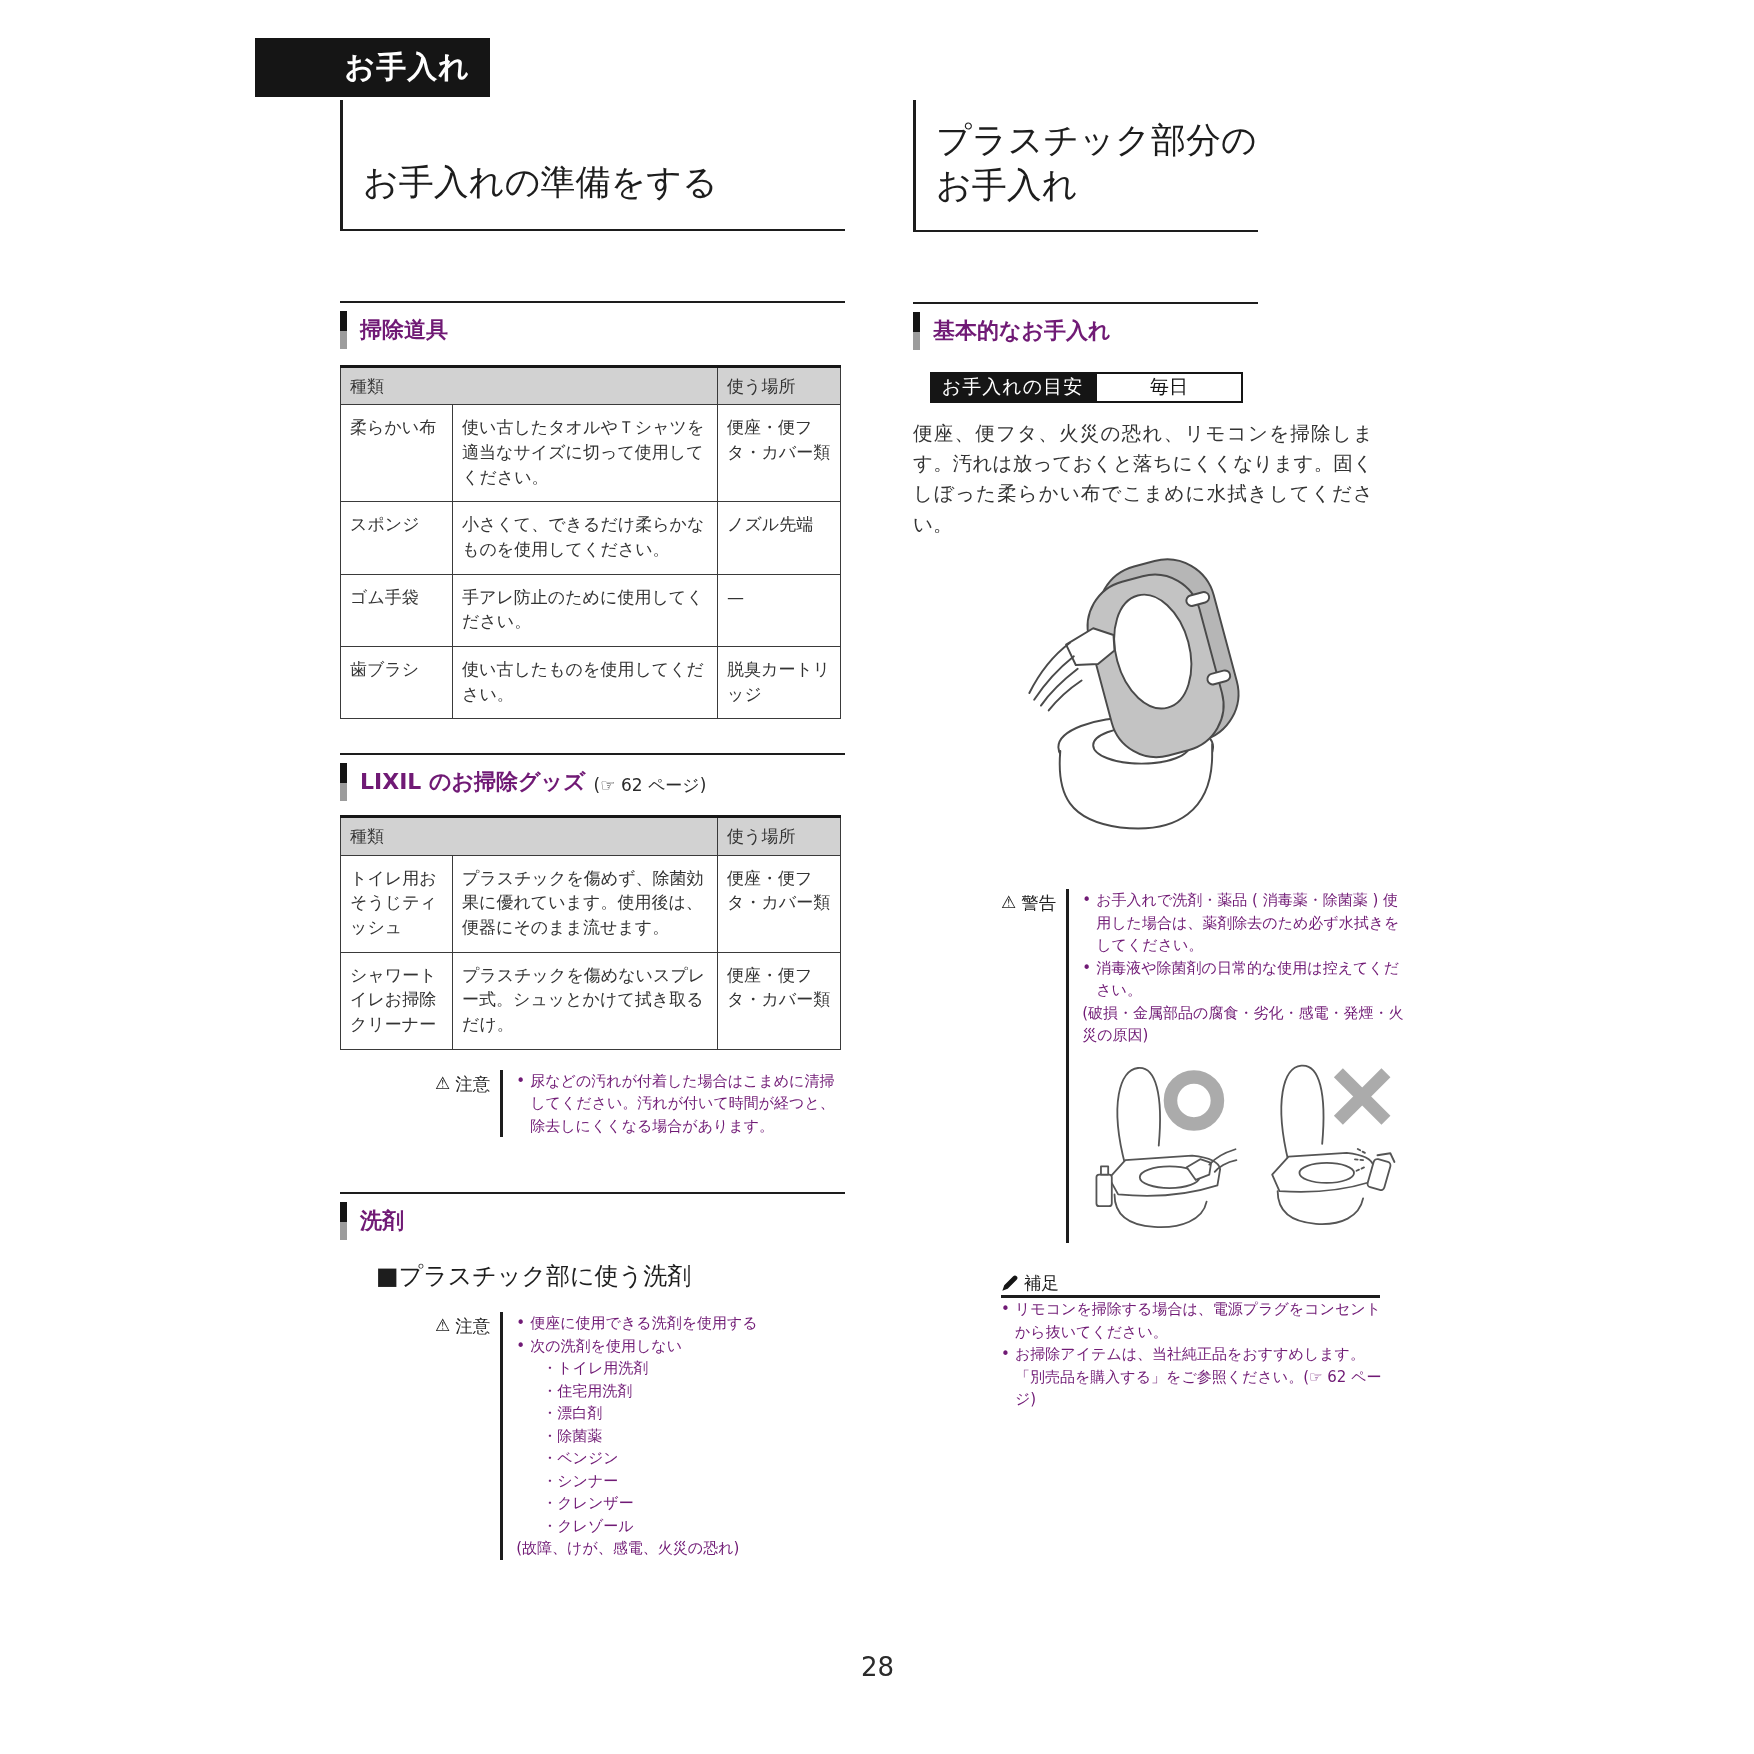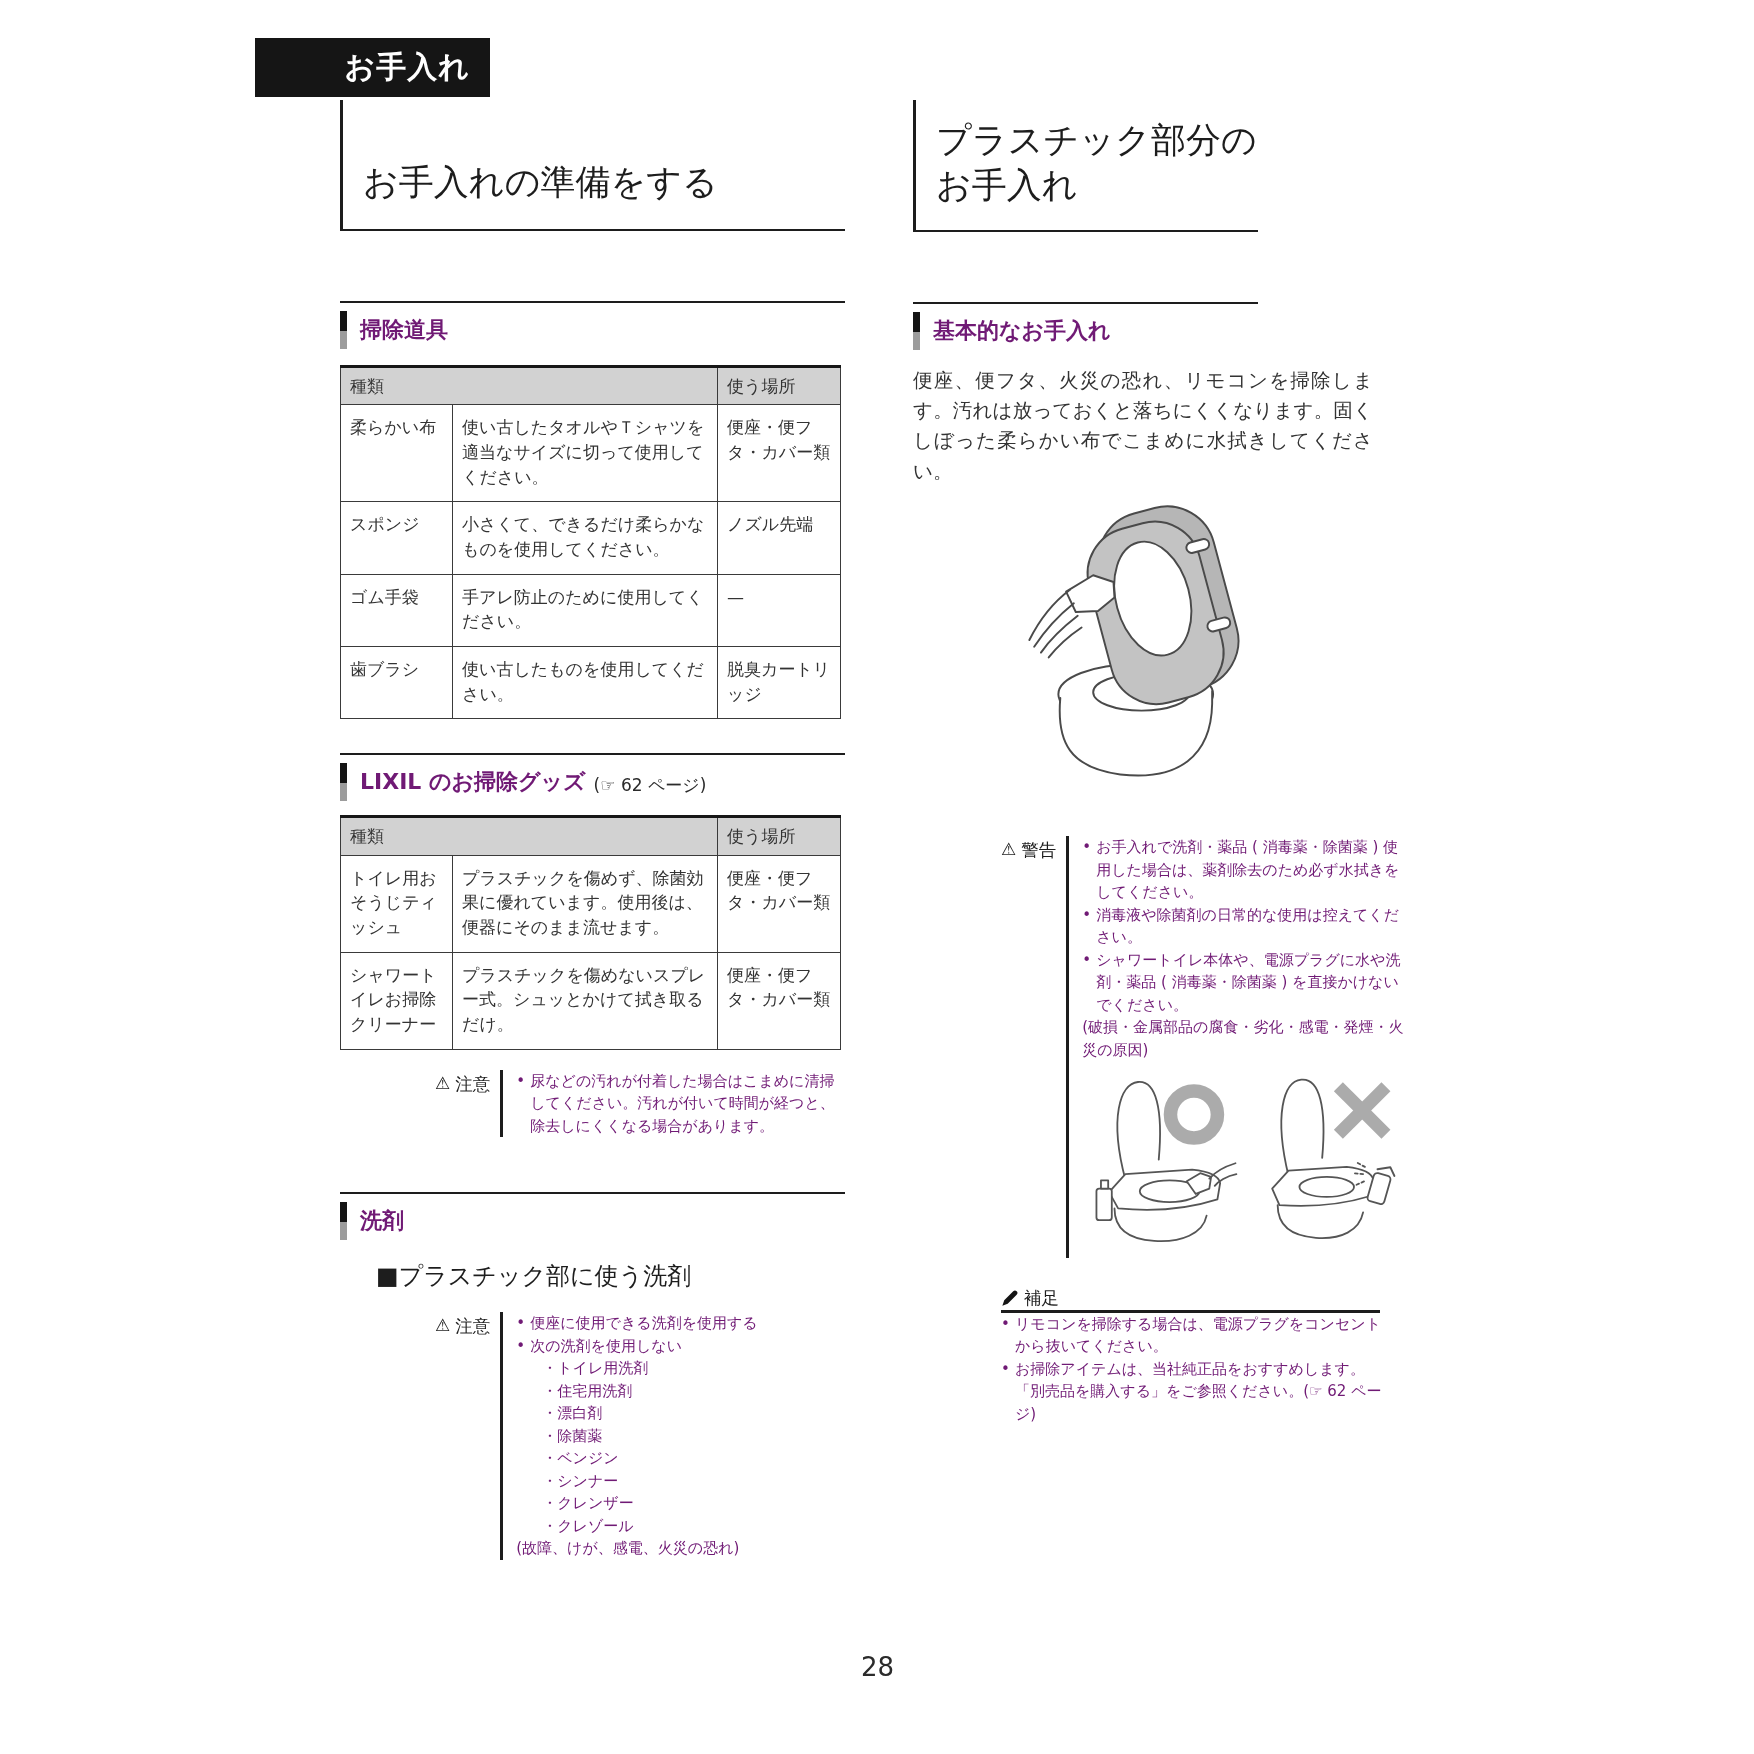--- a/index.html
+++ b/index.html
@@ -220,20 +220,24 @@
       <div class="title-text">お手入れ</div>
     </div>
     <div class="rule narrow"></div>
 
     <div class="rule narrow sec-rule"></div>
     <div class="sec-head">
       <span class="sec-bar"></span>
       <span class="sec-title">基本的なお手入れ</span>
     </div>
 
+    <div class="badge-row">
+      <div class="badge-black">お手入れの目安</div>
+      <div class="badge-white">毎日</div>
+    </div>
 
     <div class="care-par">便座、便フタ、火災の恐れ、リモコンを掃除します。汚れは放っておくと落ちにくくなります。固くしぼった柔らかい布でこまめに水拭きしてください。</div>
 
     <div class="fig-main">
       <svg width="310" height="295" viewBox="0 0 320 305">
         <g stroke="#4a4a4a" stroke-width="2" fill="none" stroke-linejoin="round" stroke-linecap="round">
           <ellipse cx="168" cy="208" rx="80" ry="31" fill="#ffffff"></ellipse>
           <path d="M90,212 C86,258 100,284 152,291 C212,298 246,272 247,218 L247,205" fill="#ffffff"></path>
           <ellipse cx="174" cy="206" rx="50" ry="19" fill="#ffffff"></ellipse>
           <g transform="rotate(-15 180 150)">
@@ -254,21 +258,20 @@
 
     <div class="note r warn-block">
       <div class="note-label">
         <span class="w-glyph">⚠</span>
         <span>警告</span>
       </div>
       <div class="note-bar"></div>
       <div class="note-body">
         <div class="note-item">お手入れで洗剤・薬品 ( 消毒薬・除菌薬 ) 使用した場合は、薬剤除去のため必ず水拭きをしてください。</div>
         <div class="note-item">消毒液や除菌剤の日常的な使用は控えてください。</div>
-        <div class="note-item">シャワートイレ本体や、電源プラグに水や洗剤・薬品 ( 消毒薬・除菌薬 ) を直接かけないでください。</div>
         <div class="note-subnote">(破損・金属部品の腐食・劣化・感電・発煙・火災の原因)</div>
 
         <div class="fig-row">
 
           <div>
             <svg width="158" height="180" viewBox="0 0 175 195">
               <g stroke="#555" stroke-width="2" fill="none" stroke-linejoin="round" stroke-linecap="round">
                 <circle cx="124" cy="46" r="26" stroke="#ababab" stroke-width="15"></circle>
                 <path d="M48,118 C30,50 42,12 62,10 C82,8 90,40 85,96" fill="#ffffff"></path>
                 <path d="M30,132 L48,112 L122,107 Q151,110 153,122 L150,140 Q100,156 40,150 Z" fill="#ffffff"></path>

